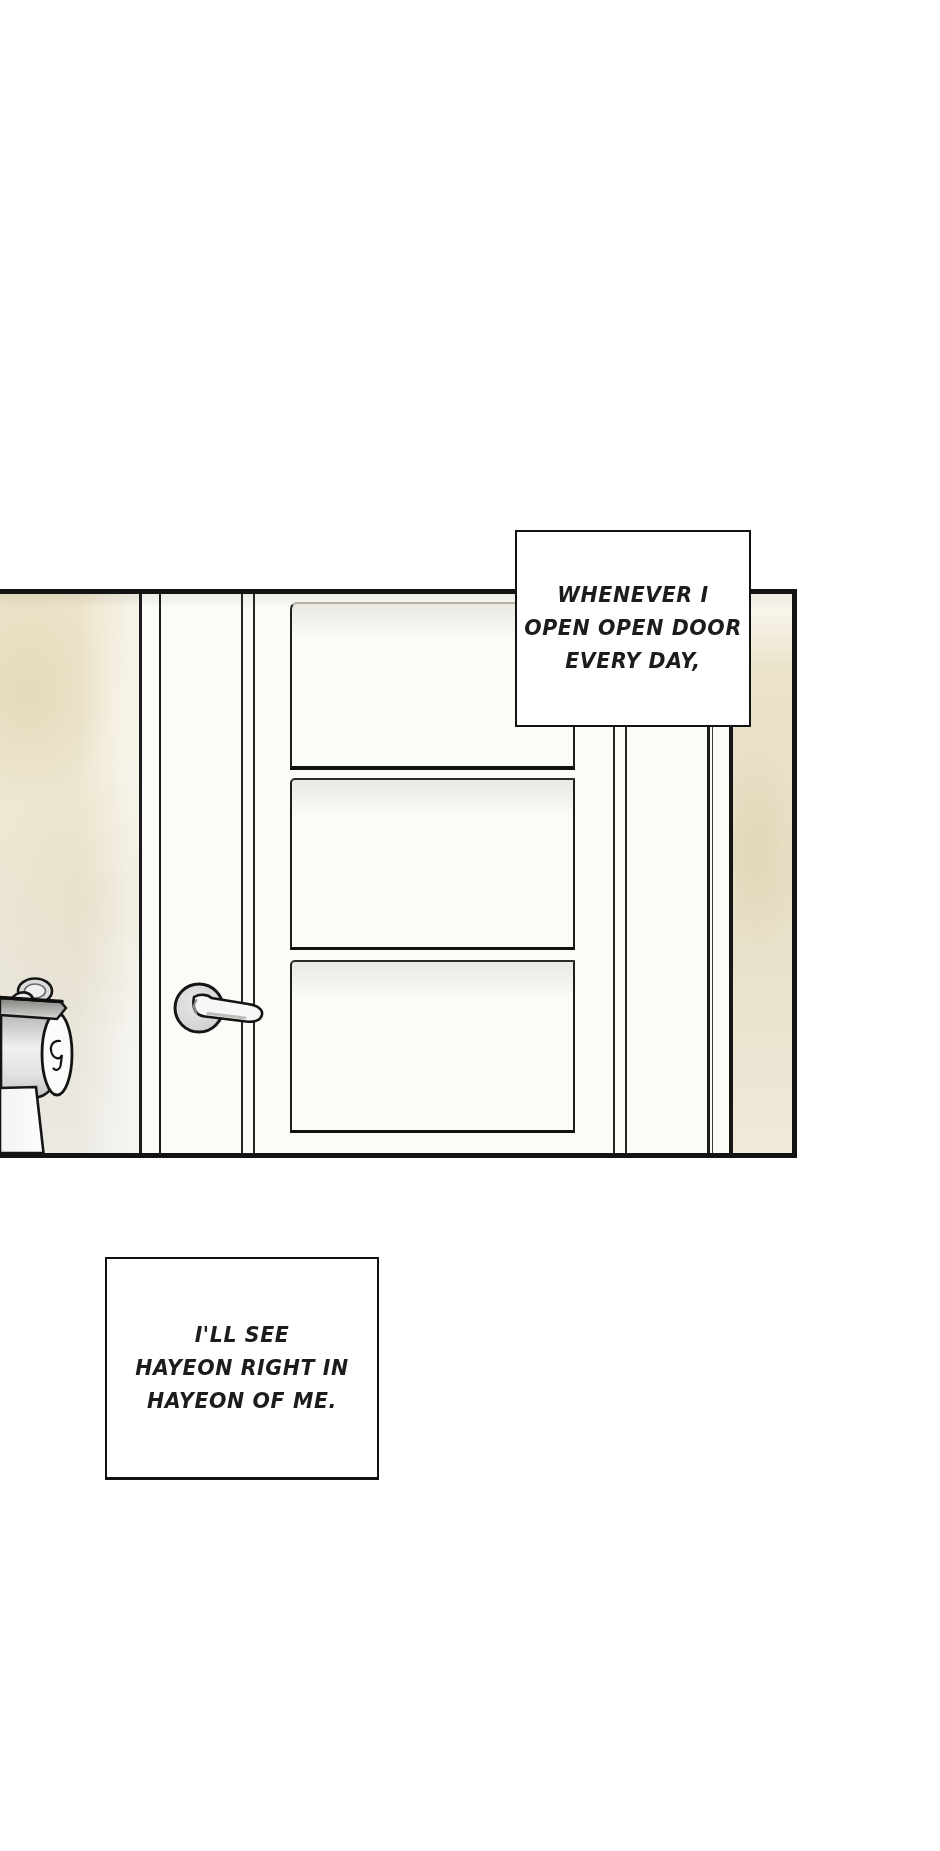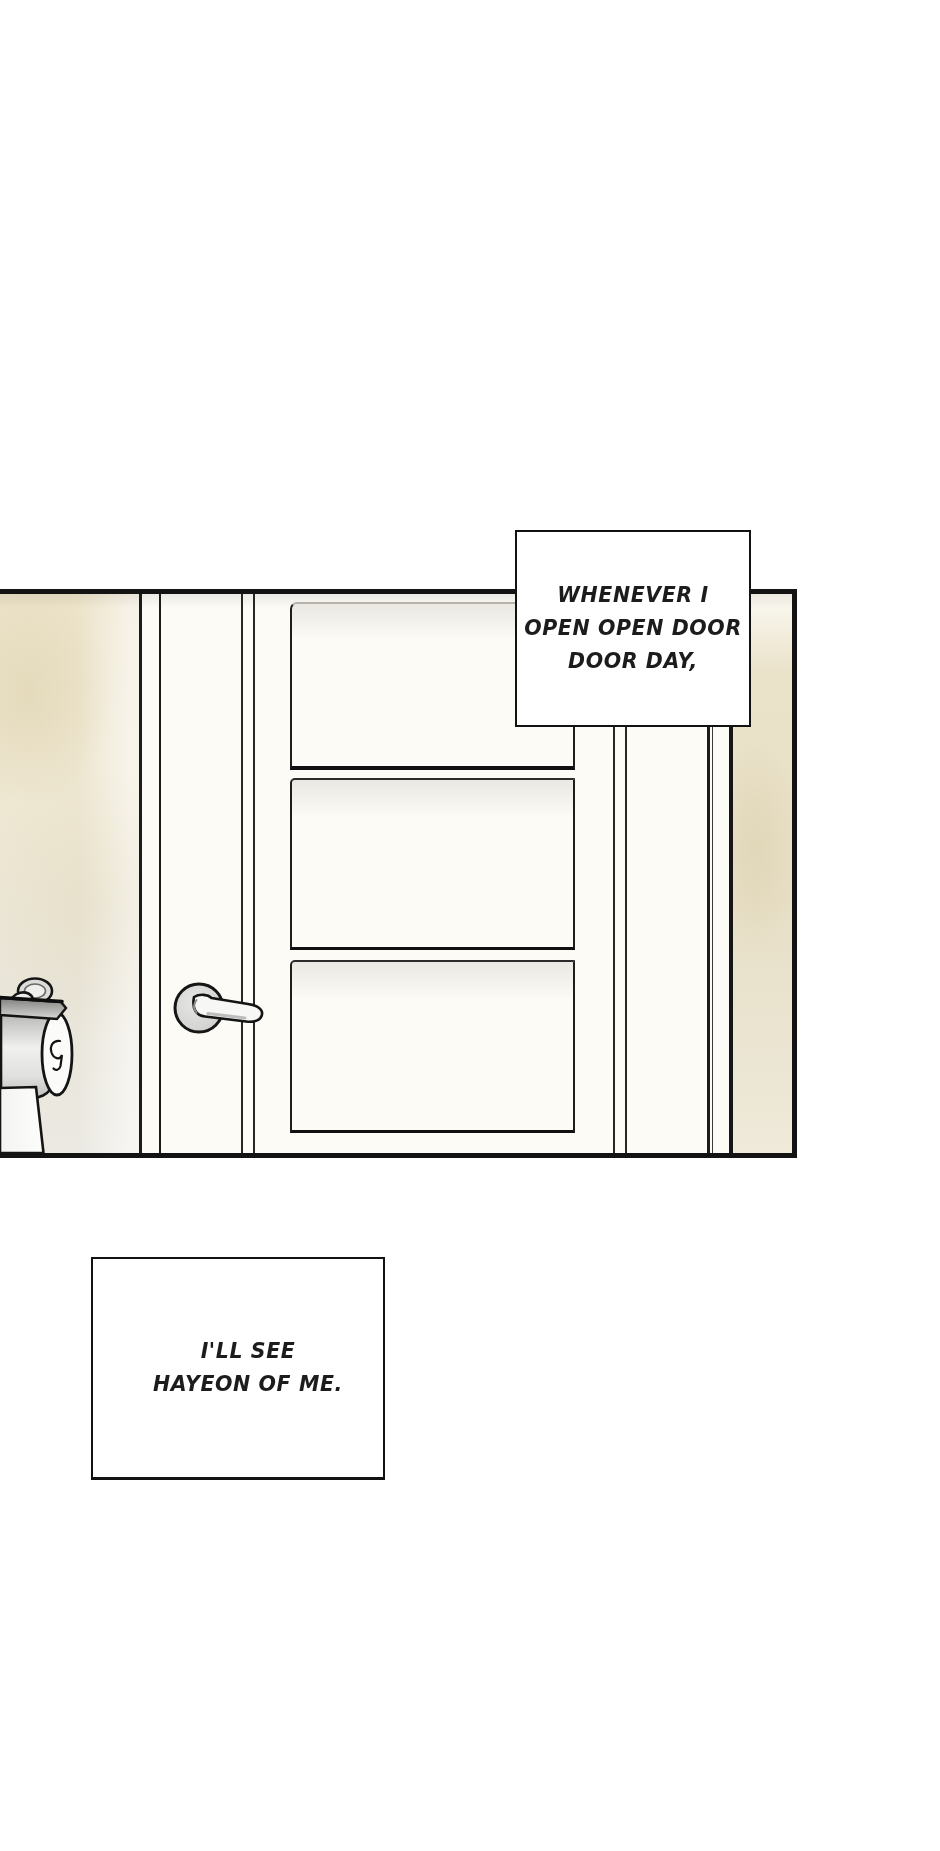--- a/index.html
+++ b/index.html
@@ -75,21 +75,21 @@
     display:flex;flex-direction:column;
     align-items:center;justify-content:center;
     text-align:center;
     color:#1c1c1c;
     font-style:italic;font-weight:bold;
     font-size:20.5px;line-height:33px;
     letter-spacing:0.6px;
     z-index:5;
   }
   .caption-top{left:515px;top:530px;width:232px;height:193px;}
-  .caption-bottom{left:91px;top:1257px;width:270px;height:218px;border-bottom-width:3.5px;padding-left:20px;}
+  .caption-bottom{left:105px;top:1257px;width:270px;height:218px;border-bottom-width:3.5px;}
   .caption span{display:block;white-space:nowrap;}
 </style>
 </head>
 <body>
 
 <div class="page">
 
   <div class="panel">
     <div class="wall-left"></div>
     <div class="wall-right"></div>
@@ -151,21 +151,22 @@
         <path d="M 194 403 C 200 399.5, 208 400.5, 211.5 404 L 248 410 C 258 411.5, 263 415.5, 262 420.5 C 261 426.5, 254 428.5, 246 427.5 L 205 422.5 C 197 421.5, 191.5 416, 194 403 Z" fill="#f7f7f5" stroke="#141414" stroke-width="2.6" stroke-linejoin="round"></path>
         <path d="M 208 419.5 L 245 424" fill="none" stroke="#b3b3b1" stroke-width="3" stroke-linecap="round" opacity="0.85"></path>
         <path d="M 196.5 406 C 193.5 410, 193.5 415, 196.5 419" fill="none" stroke="#8c8c8a" stroke-width="2" stroke-linecap="round"></path>
       </g>
     </svg>
   </div>
 
   <div class="caption caption-top">
     <span>WHENEVER I</span>
     <span>OPEN OPEN DOOR</span>
-    <span>DOOR DAY,</span>
+    <span>EVERY DAY,</span>
   </div>
 
   <div class="caption caption-bottom">
     <span>I'LL SEE</span>
+    <span>HAYEON RIGHT IN</span>
     <span>HAYEON OF ME.</span>
   </div>
 
 </div>
 
 </body></html>

